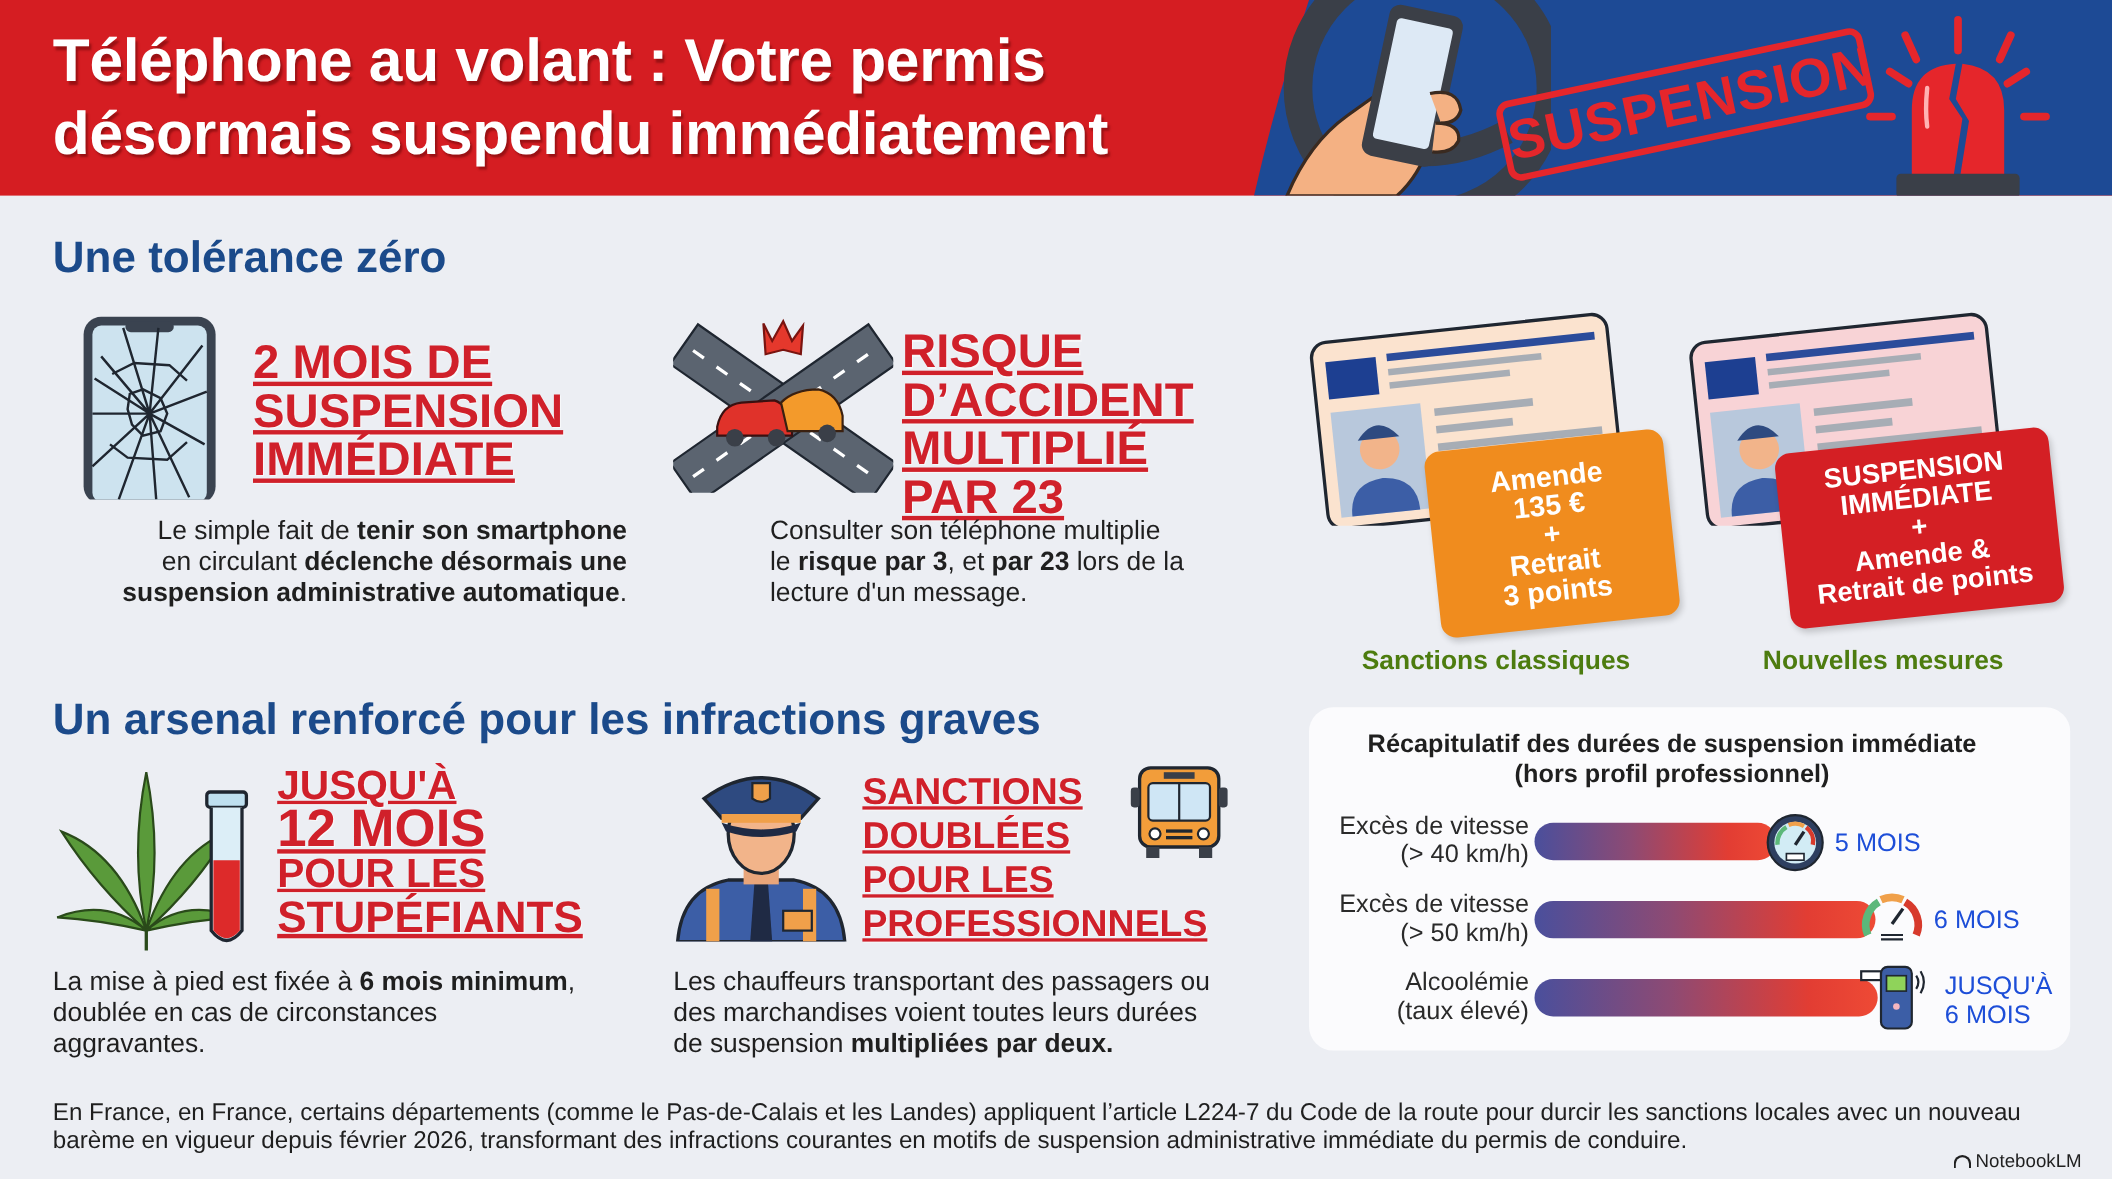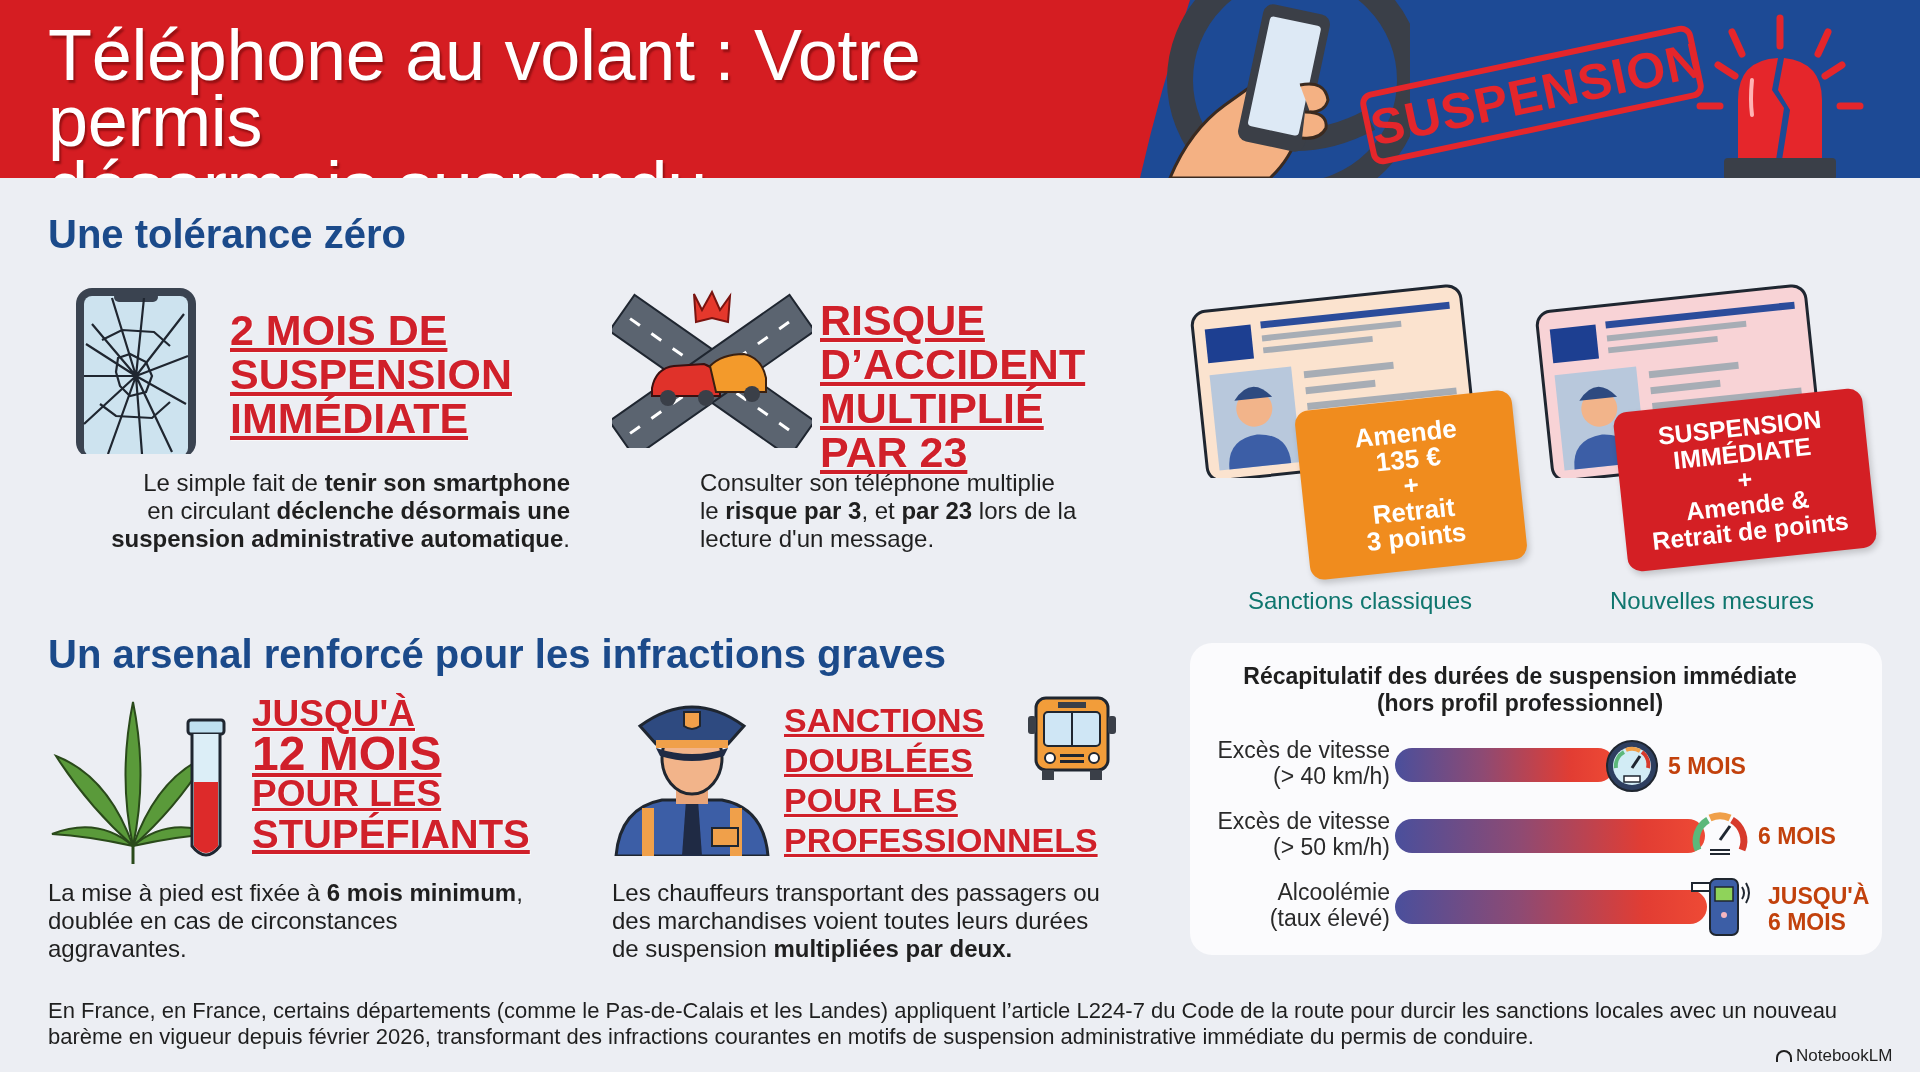--- a/index.html
+++ b/index.html
@@ -10,21 +10,21 @@
     position: relative;
     color: #1d1d1f;
   }
   .abs { position: absolute; }
 
   
   .header { left: 0; top: 0; width: 1920px; height: 178px; overflow: hidden; }
   .header-red { left: 0; top: 0; width: 1920px; height: 178px; background: #d51d22; }
   .header-title {
     left: 48px; top: 22px; width: 1100px;
-    color: #fff; font-weight: 400; font-size: 72px; line-height: 66px;
+    color: #fff; font-weight: 700; font-size: 55px; line-height: 66px;
     text-shadow: 2px 3px 2px rgba(80,0,0,0.45);
     letter-spacing: -0.3px;
   }
   .stamp {
     left: 1362px; top: 58px; width: 340px; height: 74px;
     border: 6px solid #e5262b; border-radius: 12px;
     transform: rotate(-12deg);
     color: #e5262b; font-weight: 700; font-size: 50px; line-height: 62px;
     text-align: center; letter-spacing: 1px;
   }
@@ -39,21 +39,21 @@
     font-size: 43px; line-height: 44px;
     text-shadow: 1px 1px 0 rgba(255,255,255,0.6);
     text-decoration: underline;
   }
   .body-text {
     font-size: 24px; line-height: 28px; color: #1f1f1f;
   }
   .body-text b { font-weight: 700; }
 
   
-  .caption { font-weight: 400; font-size: 24px; color: #0f766e; text-align: center; }
+  .caption { font-weight: 700; font-size: 24px; color: #4d7c0f; text-align: center; }
   .badge {
     color: #fff; font-weight: 700; text-align: center;
     border-radius: 14px; box-shadow: 2px 4px 6px rgba(0,0,0,0.18);
   }
 
   
   .panel {
     left: 1190px; top: 643px; width: 692px; height: 312px;
     background: #fbfbfd; border-radius: 22px;
   }
@@ -61,21 +61,21 @@
     left: 0; top: 20px; width: 660px; text-align: center;
     font-weight: 700; font-size: 23px; line-height: 27px; color: #1f1f1f;
   }
   .row-label {
     width: 200px; text-align: right; font-size: 23px; line-height: 26px; color: #2a2a2a;
   }
   .bar {
     height: 34px; border-radius: 17px;
     background: linear-gradient(90deg, #4a4f9c 0%, #8e4a73 40%, #e23d33 80%, #ee4a35 100%);
   }
-  .row-value { font-weight: 700; font-size: 23px; line-height: 26px; color: #c2410c; }
+  .row-value { font-weight: 400; font-size: 23px; line-height: 26px; color: #1d4ed8; }
 
   
   .footer-text {
     left: 48px; top: 998px; width: 1840px;
     font-size: 22px; line-height: 26px; color: #1f1f1f;
   }
   .footer-text b { font-weight: 400; }
   .brand {
     left: 1776px; top: 1046px; font-size: 17px; color: #1f1f1f;
   }

